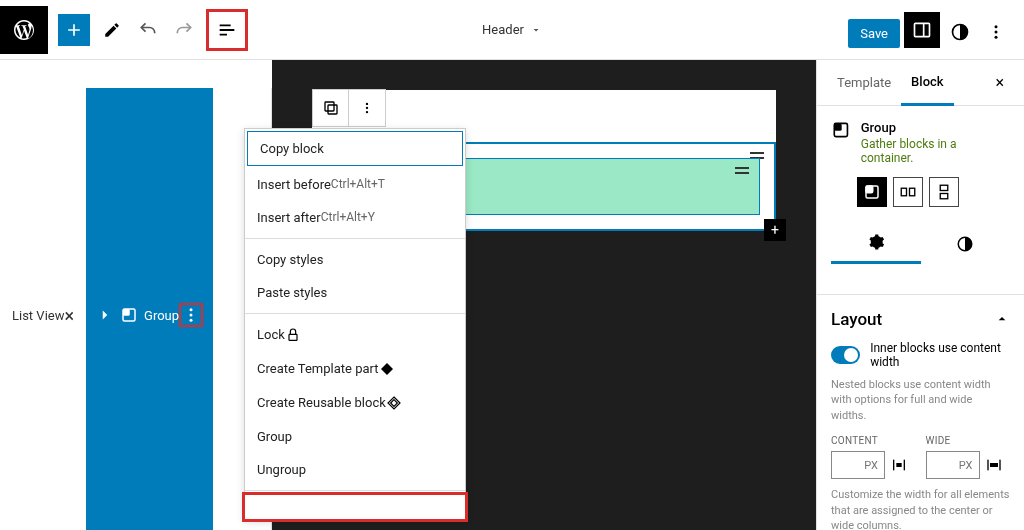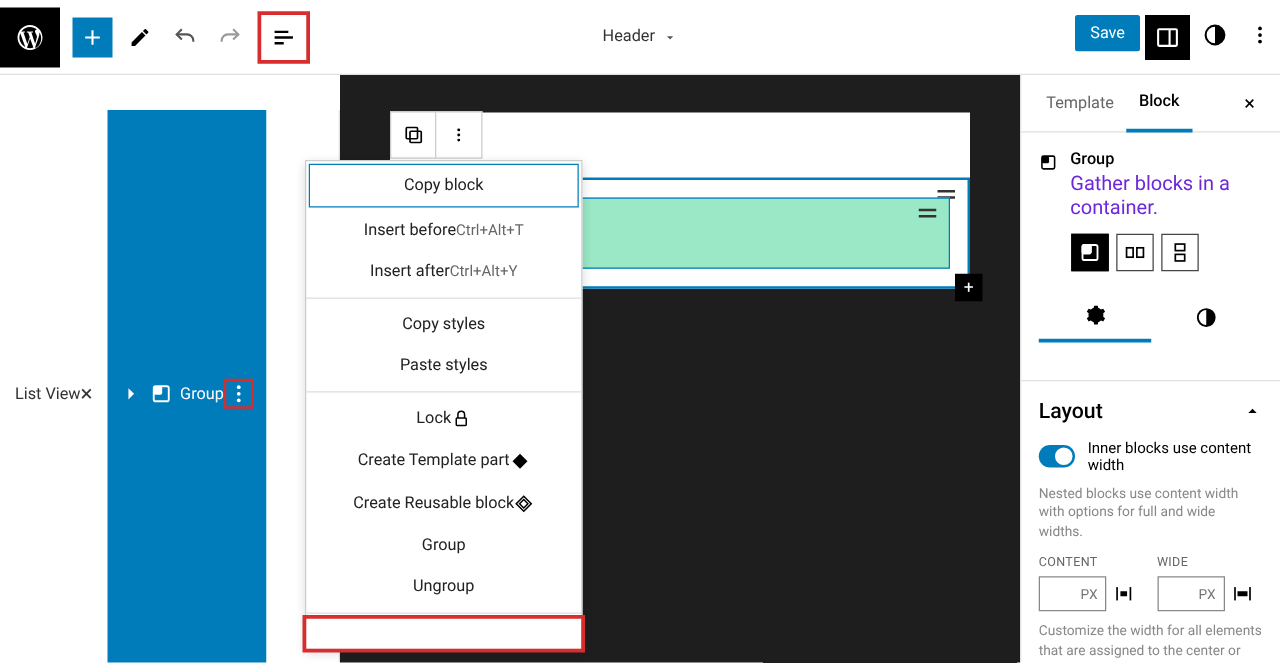--- a/index.html
+++ b/index.html
@@ -6,21 +6,21 @@
 body { width: 1024px; height: 530px; overflow: hidden; background: #fff; position: relative; }
 
 .topbar { height: 60px; display: flex; align-items: center; border-bottom: 1px solid #e0e0e0; position: relative; }
 .wp-logo { width: 48px; height: 48px; background: #000; display: flex; align-items: center; justify-content: center; }
 .wp-logo svg { width: 24px; height: 24px; fill: #fff; }
 .add-btn { width: 32px; height: 32px; background: #007cba; margin-left: 10px; display: flex; align-items: center; justify-content: center; color: #fff; cursor: pointer; }
 .tool-group { display: flex; align-items: center; gap: 4px; margin-left: 6px; }
 .tool-btn { width: 32px; height: 32px; display: flex; align-items: center; justify-content: center; cursor: pointer; }
 .list-view-btn { width: 42px; height: 42px; display: flex; align-items: center; justify-content: center; cursor: pointer; border: 3px solid #d92c2c; margin-left: 6px; }
 .topbar-center { position: absolute; left: 50%; transform: translateX(-50%); display: flex; align-items: center; gap: 6px; font-size: 13px; color: #333; cursor: pointer; }
-.topbar-right { margin-left: auto; display: flex; align-items: flex-start; gap: 4px; }
+.topbar-right { margin-left: auto; display: flex; align-items: flex-end; gap: 4px; padding-right: 12px; }
 .save-btn { background: #007cba; color: #fff; border: none; padding: 7px 12px; font-size: 13px; cursor: pointer; border-radius: 2px; }
 .panel-btn { width: 36px; height: 36px; background: #000; display: flex; align-items: center; justify-content: center; cursor: pointer; }
 .contrast-btn, .more-btn { width: 32px; height: 32px; display: flex; align-items: center; justify-content: center; cursor: pointer; }
 
 .main-area { display: flex; height: calc(100% - 48px); }
 
 .list-panel { width: 272px; border-right: 1px solid #e0e0e0; display: flex; flex-direction: row; margin-top: 28px; }
 .list-header { display: flex; align-items: center; justify-content: space-between; padding: 8px 12px; font-size: 13px; color: #333; }
 .list-close { cursor: pointer; font-size: 18px; }
 .list-item { display: flex; align-items: center; background: #007cba; color: #fff; padding: 6px 10px; font-size: 13px; position: relative; }
@@ -34,36 +34,36 @@
 .canvas-toolbar { position: absolute; top: -1px; left: 0; display: flex; border: 1px solid #ccc; background: #fff; }
 .canvas-tb-btn { width: 36px; height: 36px; display: flex; align-items: center; justify-content: center; border-right: 1px solid #ccc; cursor: pointer; }
 .canvas-tb-btn:last-child { border-right: none; }
 .canvas-group { border: 2px solid #007cba; margin-top: 52px; padding: 14px; position: relative; }
 .canvas-inner { background: #9ae8c5; padding: 20px 16px; border: 1.5px solid #007cba; position: relative; font-size: 13px; color: #2b7a5b; }
 .hamburger-icon { position: absolute; top: 8px; right: 10px; display: flex; flex-direction: column; gap: 3px; }
 .hamburger-icon span { width: 14px; height: 2px; background: #333; }
 .add-floating { position: absolute; bottom: -12px; right: -12px; width: 22px; height: 22px; background: #000; color: #fff; display: flex; align-items: center; justify-content: center; font-size: 14px; cursor: pointer; }
 
 .context-menu { position: absolute; left: 244px; top: 128px; width: 222px; background: #fff; border: 1px solid #ccc; box-shadow: 0 2px 8px rgba(0,0,0,0.15); z-index: 100; font-size: 13px; }
-.cm-item { padding: 9px 12px; display: flex; justify-content: center; cursor: pointer; color: #222; }
+.cm-item { padding: 9px 12px; display: flex; justify-content: flex-start; cursor: pointer; color: #222; }
 .cm-item.highlighted { border: 1.5px solid #007cba; margin: 2px; }
 .cm-shortcut { color: #666; font-size: 12px; }
 .cm-divider { border-top: 1px solid #ddd; margin: 4px 0; }
 .cm-item.has-icon svg { width: 16px; height: 16px; }
 .cm-remove { border: 3px solid #d92c2c; margin: -3px; padding: 12px 12px 12px 12px; }
 
 .inspector { width: 208px; border-left: 1px solid #e0e0e0; overflow-y: auto; font-size: 12px; }
 .insp-tabs { display: flex; border-bottom: 1px solid #e0e0e0; padding: 0 10px; align-items: center; position: relative; }
 .insp-tab { padding: 14px 10px; font-size: 13px; color: #666; cursor: pointer; }
 .insp-tab.active { color: #000; font-weight: 500; border-bottom: 3px solid #007cba; margin-bottom: -1px; }
 .insp-close { margin-left: auto; cursor: pointer; font-size: 16px; padding: 10px; }
 .insp-body { padding: 14px 14px 30px 14px; }
 .insp-block-head { display: flex; gap: 10px; margin-bottom: 4px; align-items: flex-start; }
 .insp-block-title { font-size: 13px; font-weight: 500; }
-.insp-block-desc { font-size: 16px; color: #6d28d9; margin-top: 2px; }
+.insp-block-desc { font-size: 12px; color: #4d7c0f; margin-top: 2px; }
 .insp-variants { display: flex; gap: 6px; margin-top: 12px; margin-left: 26px; }
 .insp-var { width: 30px; height: 30px; border: 1px solid #444; display: flex; align-items: center; justify-content: center; cursor: pointer; }
 .insp-var.active { background: #000; border-color: #000; }
 .insp-var.active svg { fill: #fff; stroke: #fff; }
 .insp-subtabs { display: flex; margin-top: 16px; }
 .insp-subtab { flex: 1; padding: 10px; display: flex; align-items: center; justify-content: center; cursor: pointer; }
 .insp-subtab.active { border-bottom: 3px solid #007cba; }
 .insp-section { padding: 14px; border-top: 1px solid #e0e0e0; }
 .insp-section-head { display: flex; justify-content: space-between; align-items: center; font-size: 17px; font-weight: 500; cursor: pointer; }
 .insp-toggle-row { display: flex; align-items: center; gap: 10px; margin-top: 12px; }

